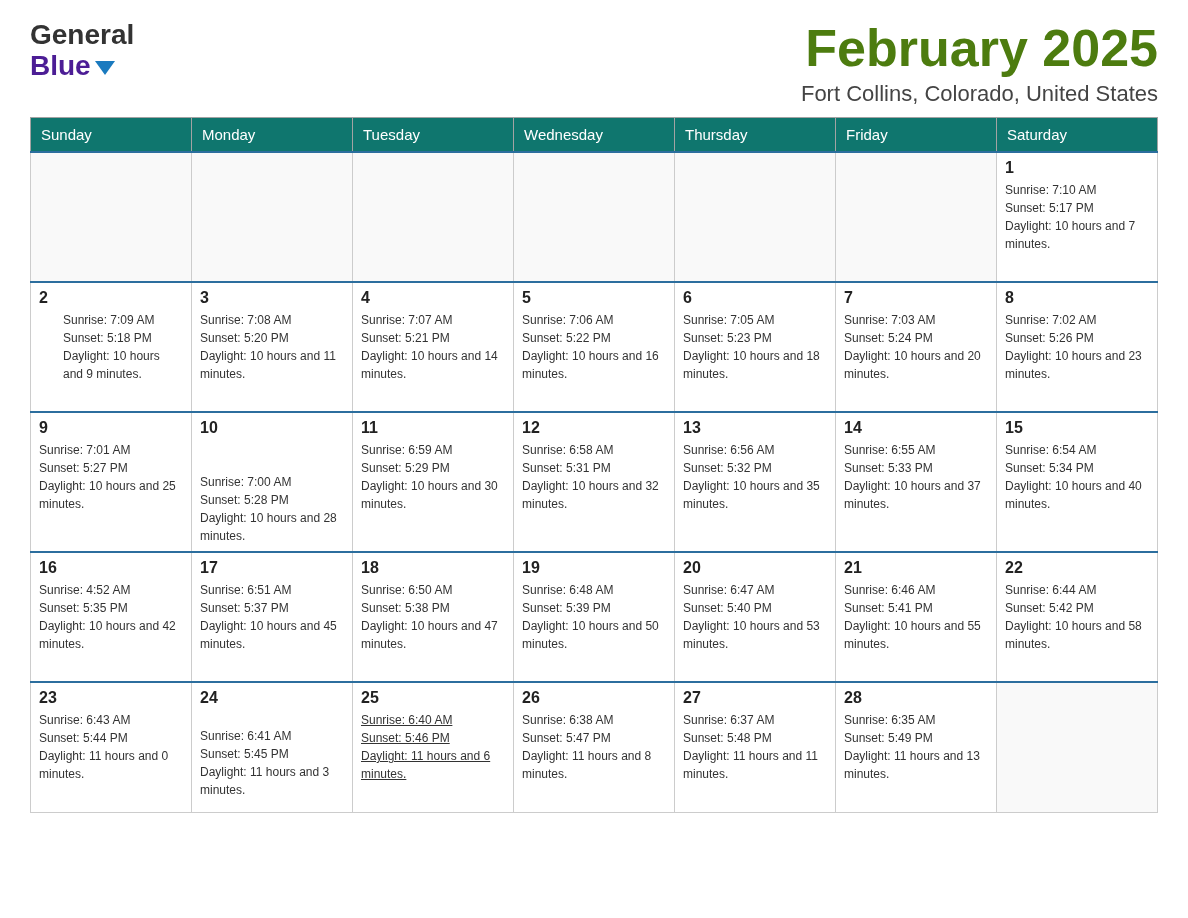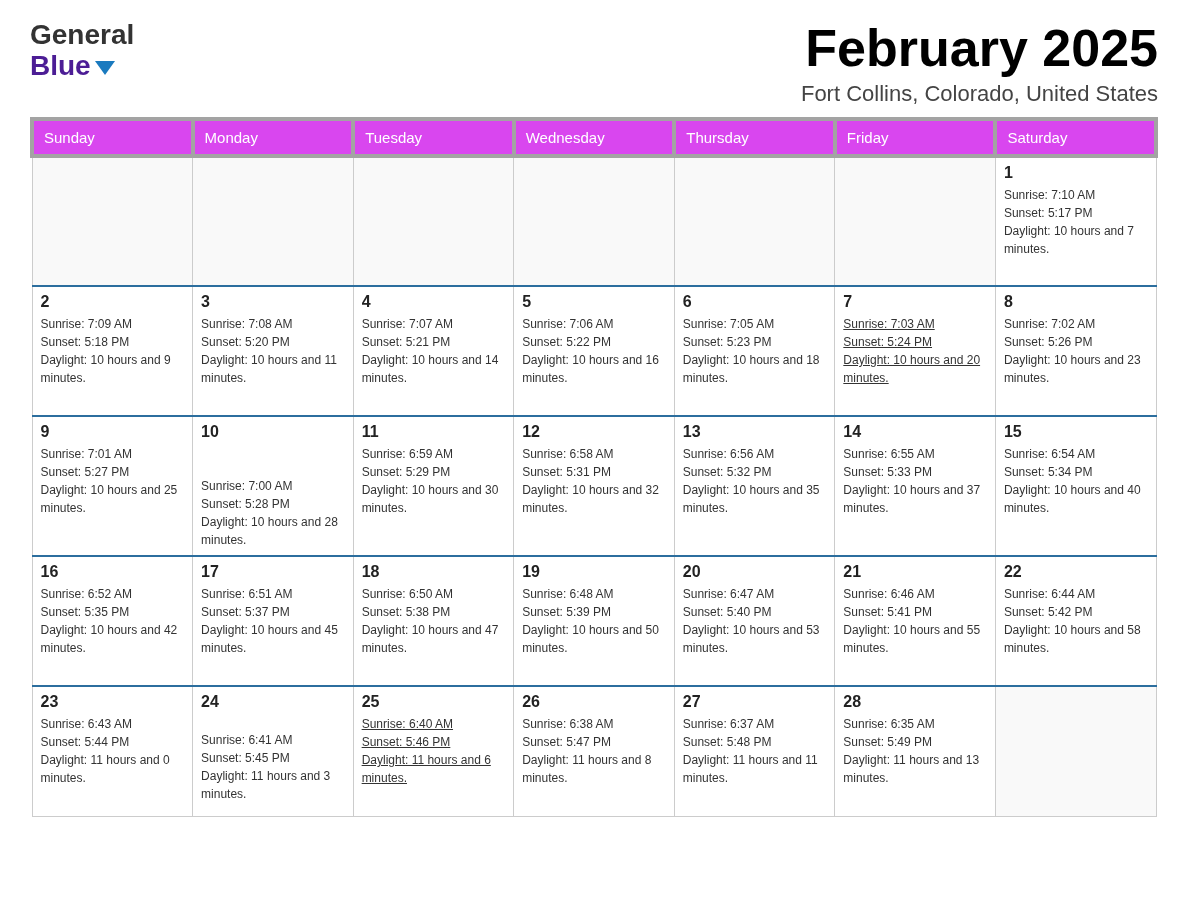--- a/index.html
+++ b/index.html
@@ -20,41 +20,41 @@
       display: flex;
       flex-direction: column;
       align-items: flex-start;
     }
     .title-section {
       text-align: right;
     }
     .month-title {
       font-size: 52px;
       font-weight: bold;
-      color: #000000;
+      color: #4d7c0f;
       line-height: 1.1;
     }
     .location-title {
       font-size: 22px;
       color: #444;
       margin-top: 4px;
     }
     .calendar {
       width: 100%;
       border-collapse: collapse;
       margin-top: 10px;
     }
     .calendar th {
-      background-color: #d946ef;
+      background-color: #0f766e;
       color: #fff;
       padding: 8px 10px;
       font-size: 15px;
       font-weight: normal;
       text-align: left;
-      border: 4px solid #a3a3a3;
+      border: 1px solid #a3a3a3;
     }
     .calendar td {
       border: 1px solid #ccc;
       vertical-align: top;
       padding: 6px 8px;
       width: 14.28%;
       min-height: 110px;
       height: 130px;
     }
     .calendar tr:first-child td {
@@ -132,21 +132,21 @@
         <td>
           <span class="day-number">1</span>
           <div class="day-info" style="white-space: pre-line;">Sunrise: 7:10 AM
 Sunset: 5:17 PM
 Daylight: 10 hours and 7 minutes.</div>
         </td>
       </tr>
       <tr>
         <td>
           <span class="day-number">2</span>
-          <div class="day-info" style="white-space: pre-line;">Sunrise: 7:09 AM
+          <div class="day-info" style="white-space: pre-line; margin-left: 24px;">Sunrise: 7:09 AM
 Sunset: 5:18 PM
 Daylight: 10 hours and 9 minutes.</div>
         </td>
         <td>
           <span class="day-number">3</span>
           <div class="day-info" style="white-space: pre-line;">Sunrise: 7:08 AM
 Sunset: 5:20 PM
 Daylight: 10 hours and 11 minutes.</div>
         </td>
         <td>
@@ -162,21 +162,21 @@
 Daylight: 10 hours and 16 minutes.</div>
         </td>
         <td>
           <span class="day-number">6</span>
           <div class="day-info" style="white-space: pre-line;">Sunrise: 7:05 AM
 Sunset: 5:23 PM
 Daylight: 10 hours and 18 minutes.</div>
         </td>
         <td>
           <span class="day-number">7</span>
-          <div class="day-info" style="white-space: pre-line; text-decoration: underline;">Sunrise: 7:03 AM
+          <div class="day-info" style="white-space: pre-line;">Sunrise: 7:03 AM
 Sunset: 5:24 PM
 Daylight: 10 hours and 20 minutes.</div>
         </td>
         <td>
           <span class="day-number">8</span>
           <div class="day-info" style="white-space: pre-line;">Sunrise: 7:02 AM
 Sunset: 5:26 PM
 Daylight: 10 hours and 23 minutes.</div>
         </td>
       </tr>
@@ -220,21 +220,21 @@
         <td>
           <span class="day-number">15</span>
           <div class="day-info" style="white-space: pre-line;">Sunrise: 6:54 AM
 Sunset: 5:34 PM
 Daylight: 10 hours and 40 minutes.</div>
         </td>
       </tr>
       <tr>
         <td>
           <span class="day-number">16</span>
-          <div class="day-info" style="white-space: pre-line;">Sunrise: 6:52 AM
+          <div class="day-info" style="white-space: pre-line;">Sunrise: 4:52 AM
 Sunset: 5:35 PM
 Daylight: 10 hours and 42 minutes.</div>
         </td>
         <td>
           <span class="day-number">17</span>
           <div class="day-info" style="white-space: pre-line;">Sunrise: 6:51 AM
 Sunset: 5:37 PM
 Daylight: 10 hours and 45 minutes.</div>
         </td>
         <td>

